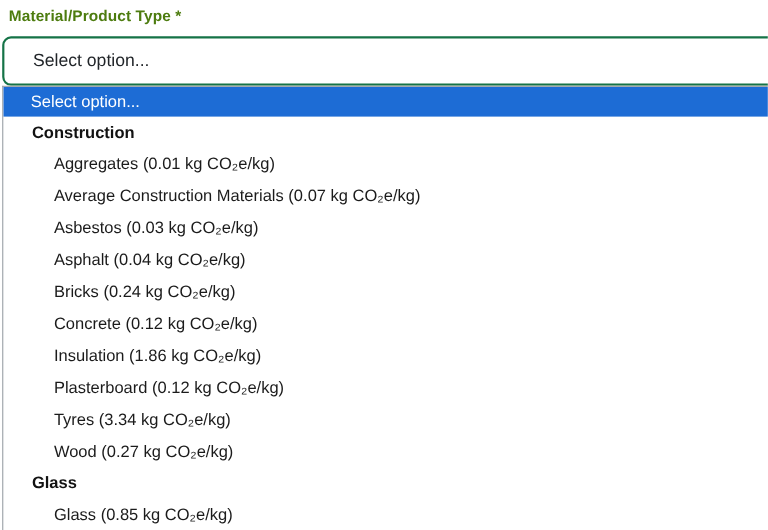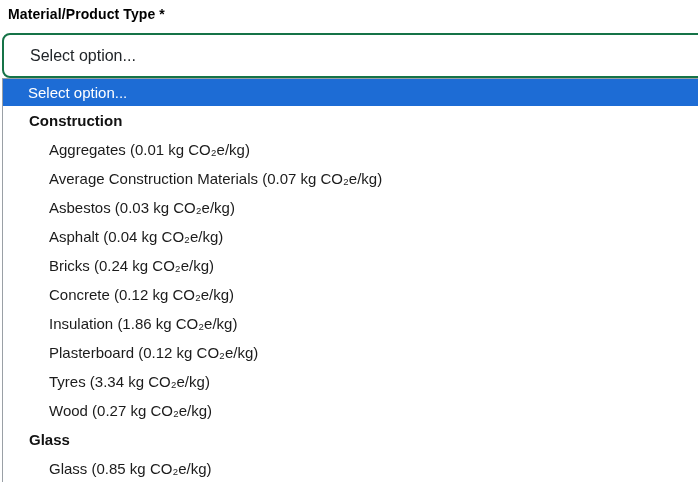--- a/index.html
+++ b/index.html
@@ -15,21 +15,21 @@
     position: relative;
     width: 698px;
     height: 482px;
   }
   .field-label {
     position: absolute;
     left: 8px;
     top: 6px;
     font-size: 14px;
     font-weight: bold;
-    color: #000000;
+    color: #4d7c0f;
     letter-spacing: 0.1px;
   }
   .select-control {
     position: absolute;
     left: 2px;
     top: 33px;
     width: 712px;          
     height: 45px;
     box-sizing: border-box;
     background: #ffffff;

